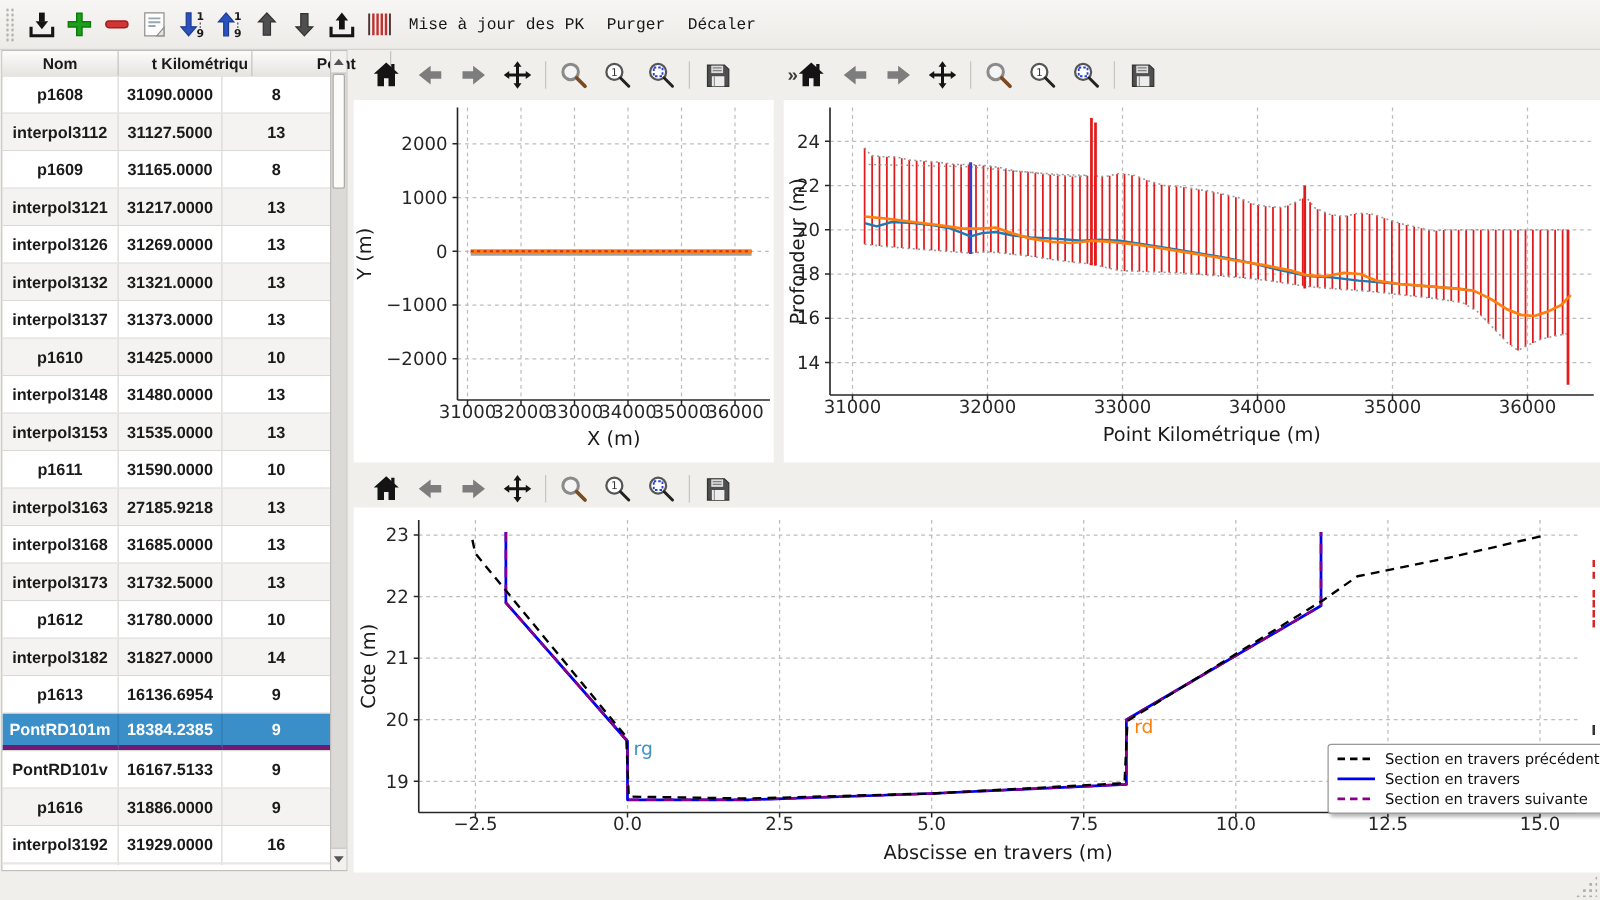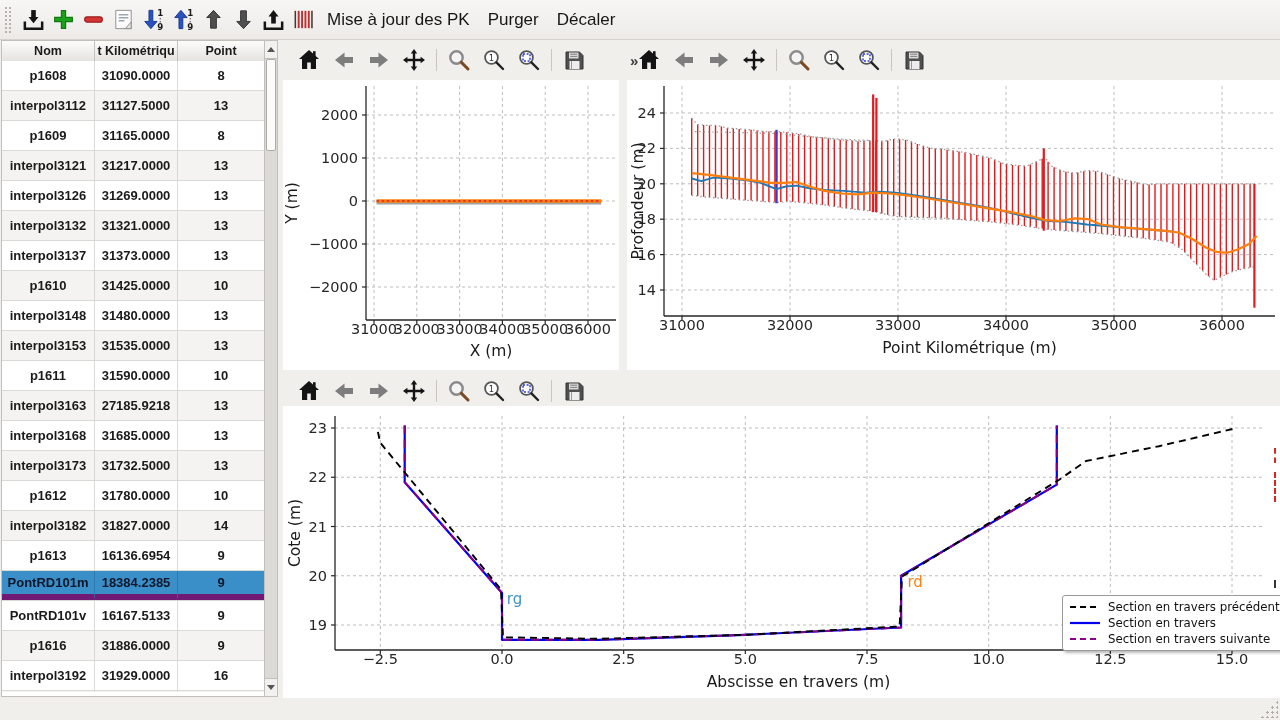--- a/index.html
+++ b/index.html
@@ -9,35 +9,35 @@
   .app-toolbar{position:absolute;left:0;top:0;width:1280px;height:40px;box-sizing:border-box;
     background:linear-gradient(#f7f6f4,#ecebe8);border-bottom:1px solid #d5d2cd;
     display:flex;align-items:center;padding:0 4px;}
   .grip{width:8px;height:28px;margin-right:6px;
     background-image:radial-gradient(#b7b4af 1px,transparent 1.2px);background-size:4px 4px;}
   .tbtn{width:30px;height:32px;border:none;background:transparent;display:flex;align-items:center;
     justify-content:center;padding:0;margin:0 0;}
   .ticon{width:25px;height:25px;display:block}
   .badge{font-family:"DejaVu Sans",sans-serif;font-size:9px;font-weight:bold;fill:#1b1b1b;text-anchor:middle}
   .dotline{stroke:#555;stroke-width:1.1;stroke-dasharray:1.5 1.6}
-  .ttext{border:none;background:transparent;font-size:17px;color:#161616;padding:4px 9px;
-    font-family:Liberation Sans, sans-serif;}
+  .ttext{border:none;background:transparent;font-size:13px;color:#161616;padding:4px 9px;
+    font-family:Liberation Mono, monospace;}
   
   .table-panel{position:absolute;left:1px;top:40px;width:277px;height:657px;box-sizing:border-box;
     background:#fff;border:1px solid #c2bfba;}
   .thead{display:grid;grid-template-columns:93px 83px 87px;height:20px;
-    background:linear-gradient(#fcfcfb,#e5e3df);border-bottom:1px solid #b9b6b1;}
+    background:linear-gradient(#fcfcfb,#e5e3df);border-bottom:1px solid #b9b6b1;gap:24px;}
   .th{font-size:12.5px;font-weight:bold;display:flex;align-items:center;justify-content:center;
     border-right:1px solid #c6c3be;overflow:hidden;white-space:nowrap;}
   .tbody{position:absolute;left:0;top:20px;width:263px;height:631px;overflow:hidden;}
   .tr{display:grid;grid-template-columns:93px 83px 87px;height:29px;border-bottom:1px solid #dbd9d5;background:#fff;font-weight:bold;}
   .tr:nth-child(even){background:#f4f3f1;}
   .td{font-size:13px;display:flex;align-items:center;justify-content:center;
     border-right:1px solid #dbd9d5;overflow:hidden;white-space:nowrap;}
-  .tr.sel .td{color:#0f172a;border-right:1px solid #2f7bb1;border-bottom:6px solid #701a75;}
+  .tr.sel .td{color:#ffffff;border-right:1px solid #2f7bb1;border-bottom:4px solid #701a75;}
   .vscroll{position:absolute;right:0;top:0;width:13px;height:655px;background:#dcdad6;border-left:1px solid #c2bfba;box-sizing:border-box;}
   .sb-btn{position:absolute;left:0;width:12px;height:17px;background:#f2f1ef;border-bottom:1px solid #c2bfba;
     display:flex;align-items:center;justify-content:center;}
   .sb-btn.down{bottom:0;border-top:1px solid #c2bfba;border-bottom:none;}
   .tri-up{width:0;height:0;border-left:4px solid transparent;border-right:4px solid transparent;border-bottom:5px solid #555;}
   .tri-down{width:0;height:0;border-left:4px solid transparent;border-right:4px solid transparent;border-top:5px solid #555;}
   .thumb{position:absolute;left:1px;top:18px;width:10px;height:92px;background:#fbfbfa;
     border:1px solid #aeaba6;border-radius:2px;box-sizing:border-box;}
   
   .canvas{position:absolute;background:#ffffff;}

